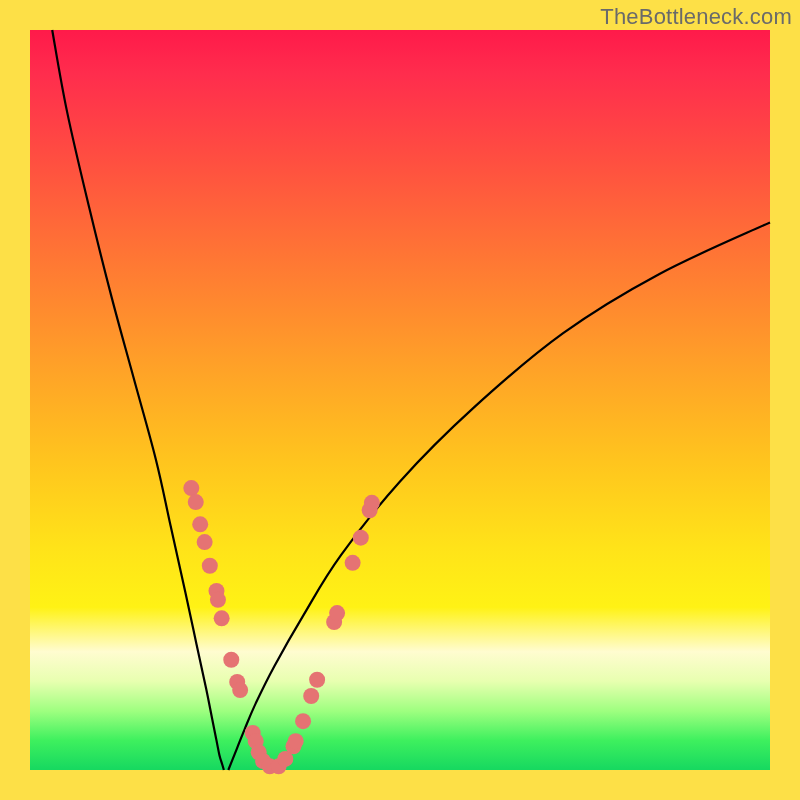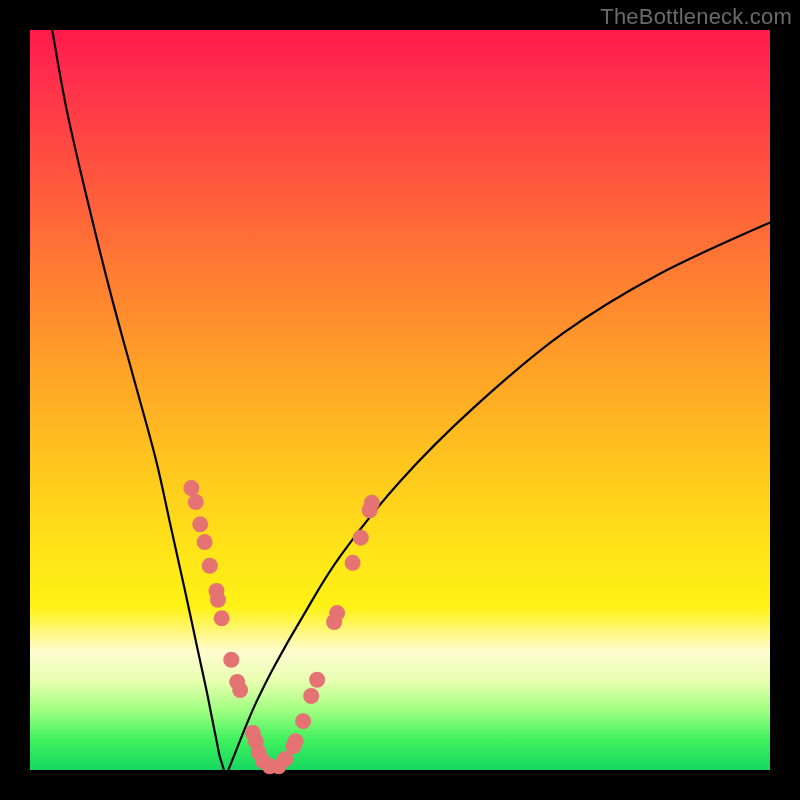--- a/index.html
+++ b/index.html
@@ -6,21 +6,21 @@
     margin: 0;
     padding: 0;
     width: 800px;
     height: 800px;
     overflow: hidden;
     font-family: Arial, Helvetica, sans-serif;
   }
   .outer {
     width: 800px;
     height: 800px;
-    background: #000000;
+    background: #fde047;
     position: relative;
   }
   .plot {
     position: absolute;
     left: 30px;
     top: 30px;
     width: 740px;
     height: 740px;
     background: linear-gradient(to bottom,
       #ff1a4a 0%,

